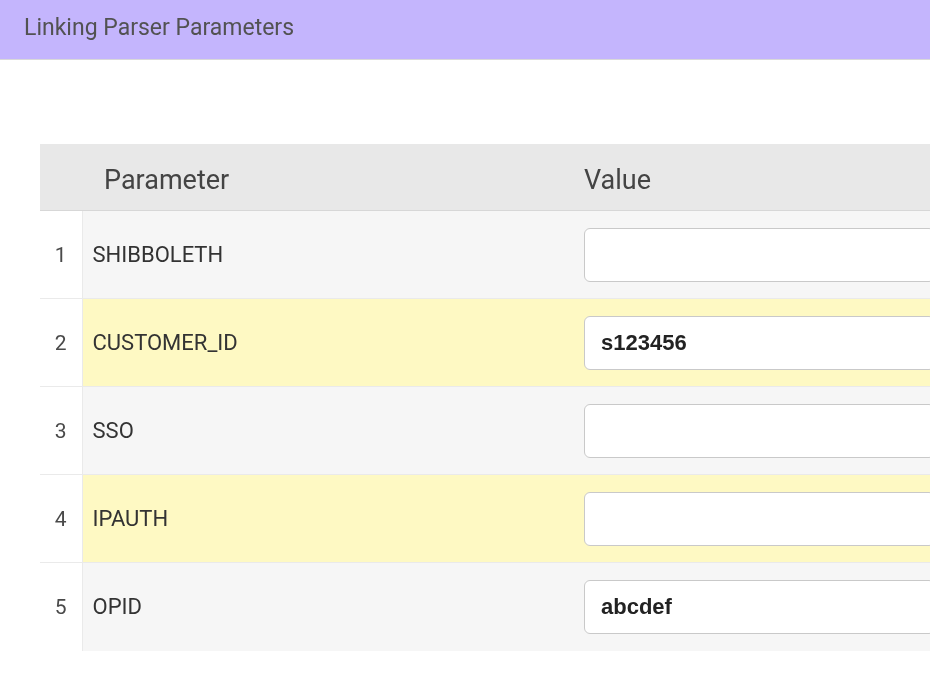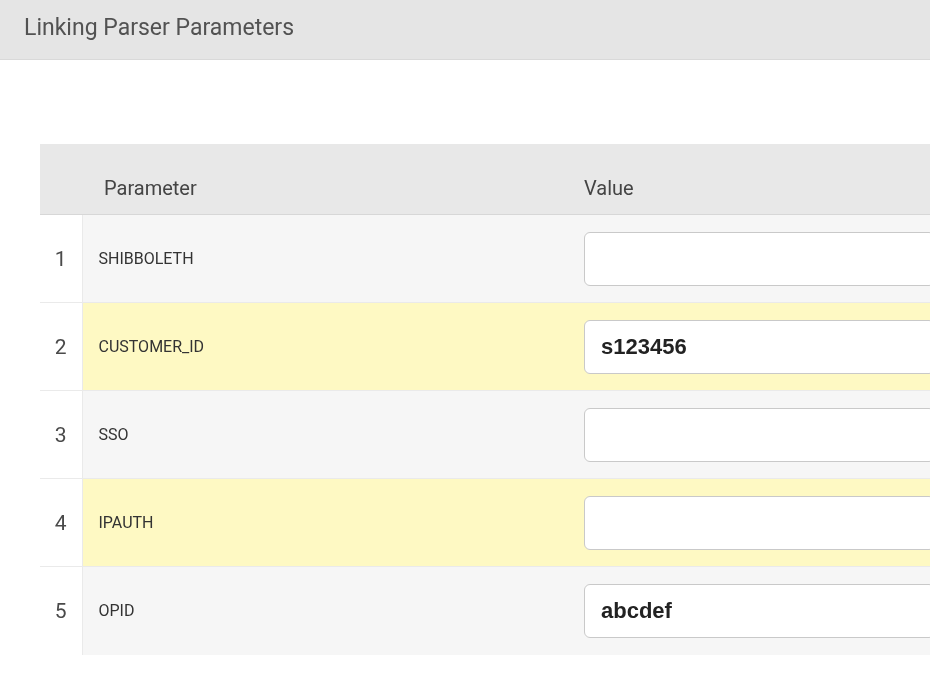--- a/index.html
+++ b/index.html
@@ -10,41 +10,41 @@
     body {
       font-family: -apple-system, BlinkMacSystemFont, "Segoe UI", Roboto, Helvetica, Arial, sans-serif;
       font-size: 22px;
       color: #333;
       background: #fff;
       width: 930px;
       height: 694px;
       overflow: hidden;
     }
     .panel-header {
-      background: #e5e5e5;
+      background: #c4b5fd;
       border-bottom: 1px solid #d9d9d9;
       padding: 14px 24px 18px 24px;
     }
     .panel-title {
       font-size: 23px;
       font-weight: 400;
       color: #525252;
     }
     .table {
       margin: 84px 0 0 40px;
       border-collapse: collapse;
       width: 895px;
     }
     .thead-row th {
       background: #e8e8e8;
       font-weight: 400;
       text-align: left;
-      font-size: 20px;
+      font-size: 27px;
       color: #444;
-      padding: 32px 0 14px 8px;
+      padding: 20px 0 14px 8px;
       border-bottom: 1px solid #d7d7d7;
     }
     th.col-num {
       width: 42px;
     }
     th.col-param {
       width: 482px;
       padding-left: 22px;
     }
     th.col-value {
@@ -68,23 +68,23 @@
       text-align: center;
       font-size: 21px;
       color: #4a4a4a;
       background: #ffffff !important;
       border-right: 1px solid #eaeaea;
     }
     tbody tr.odd td.cell-num {
       background: #ffffff;
     }
     td.cell-param {
-      font-size: 16px;
+      font-size: 22px;
       color: #333;
-      padding-left: 16px;
+      padding-left: 10px;
     }
     td.cell-value {
       padding: 12px 0 12px 20px;
     }
     .value-input {
       width: 100%;
       min-width: 340px;
       height: 54px;
       border: 1px solid #c9c9c9;
       border-radius: 6px;

